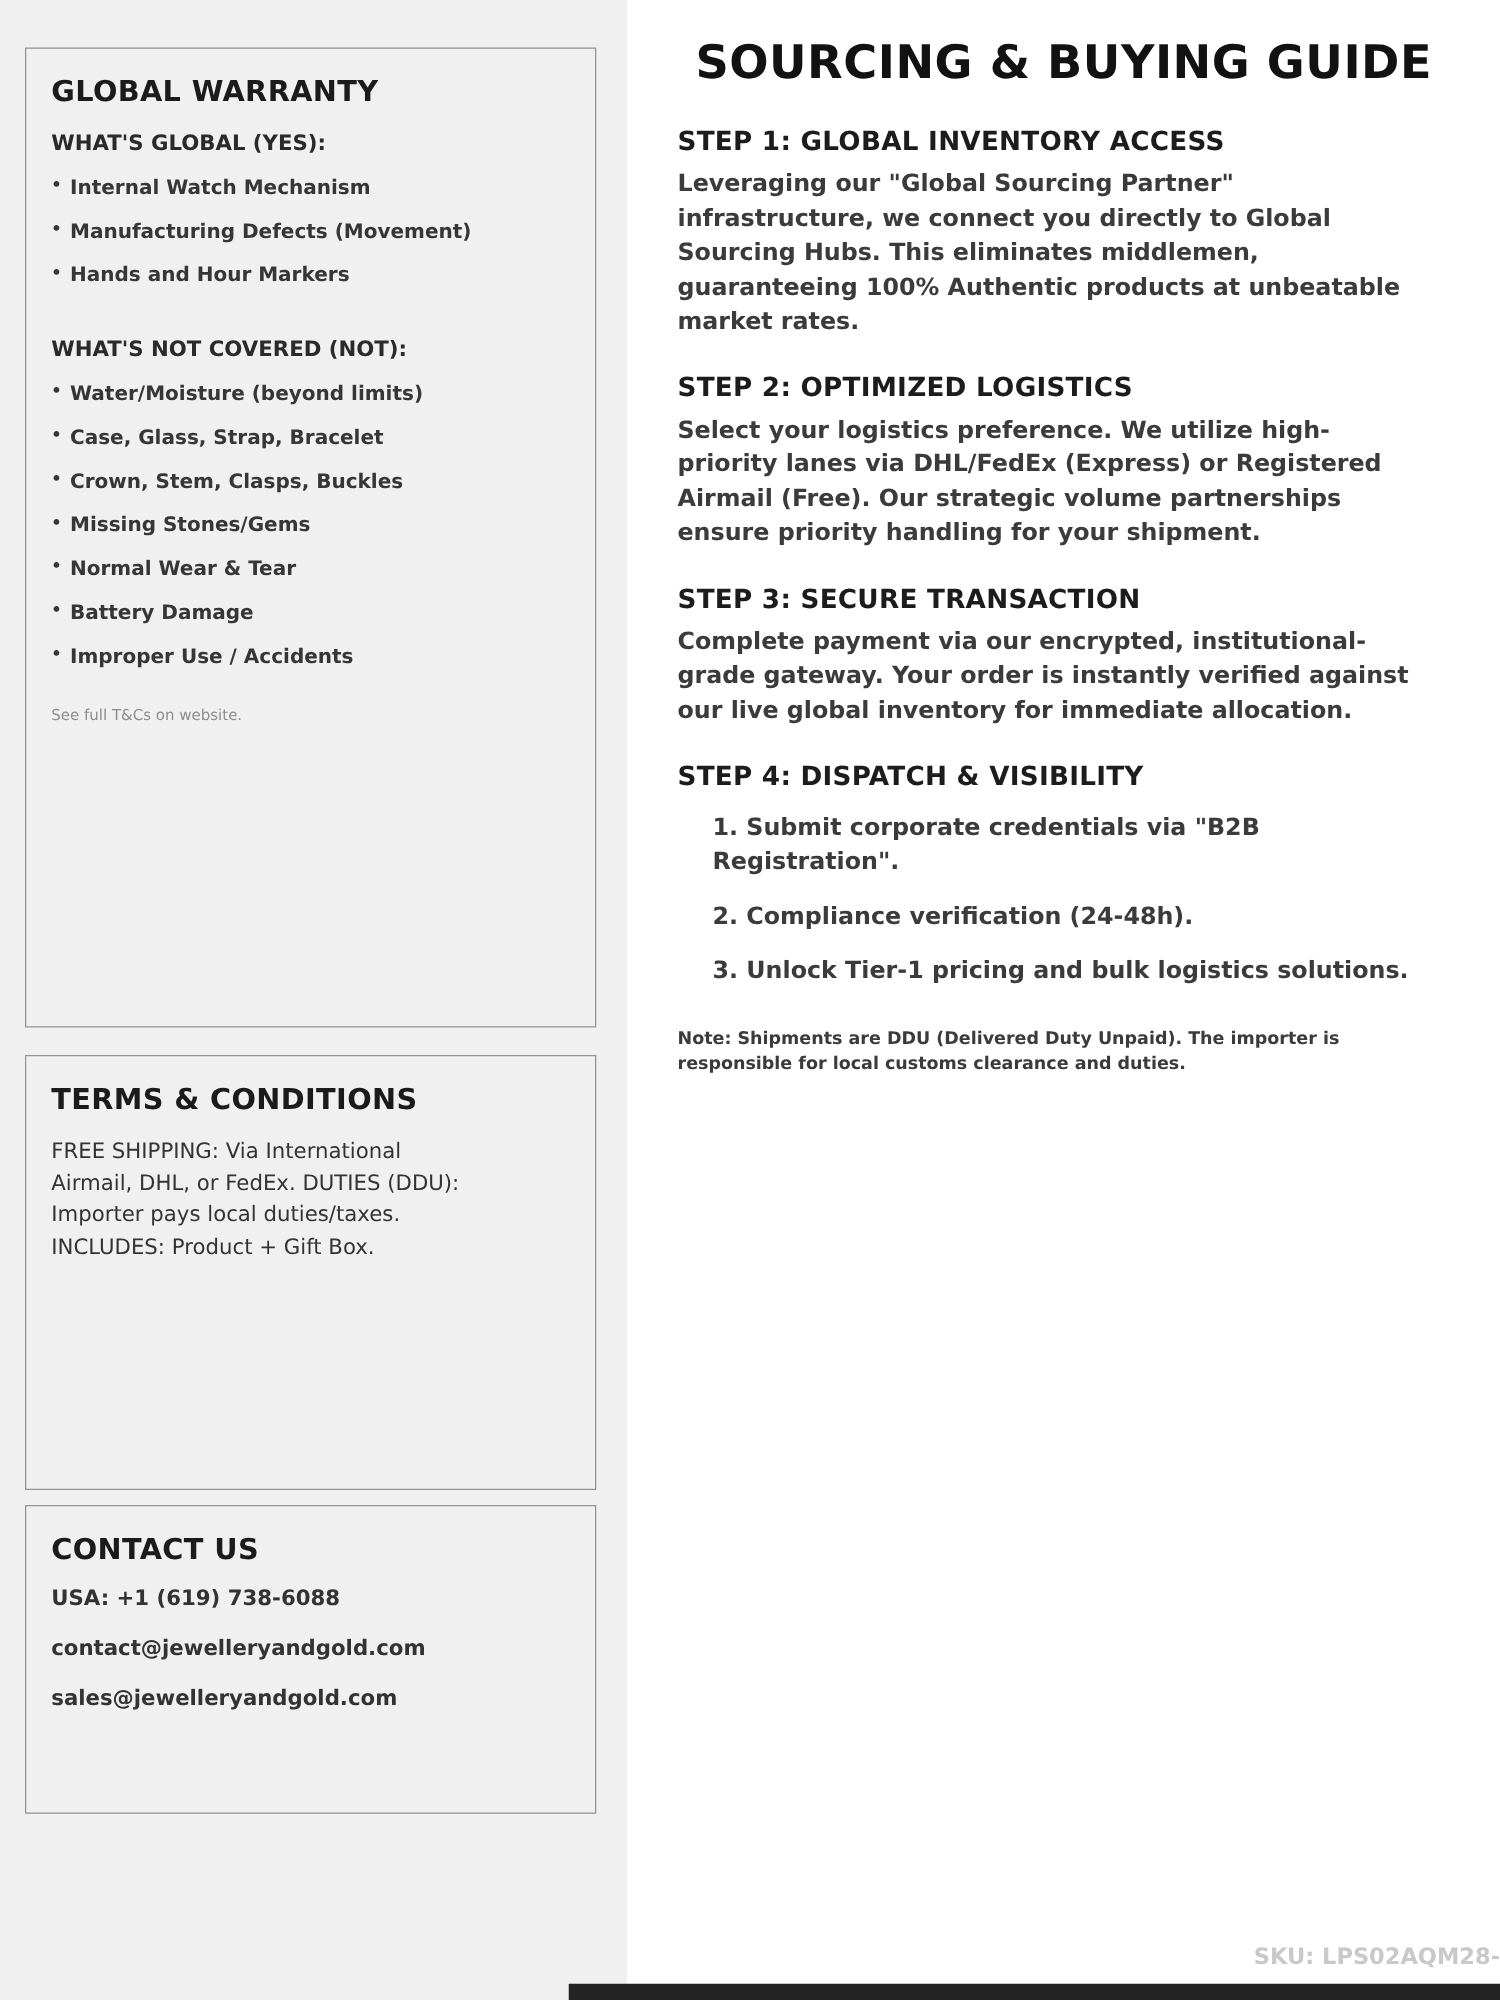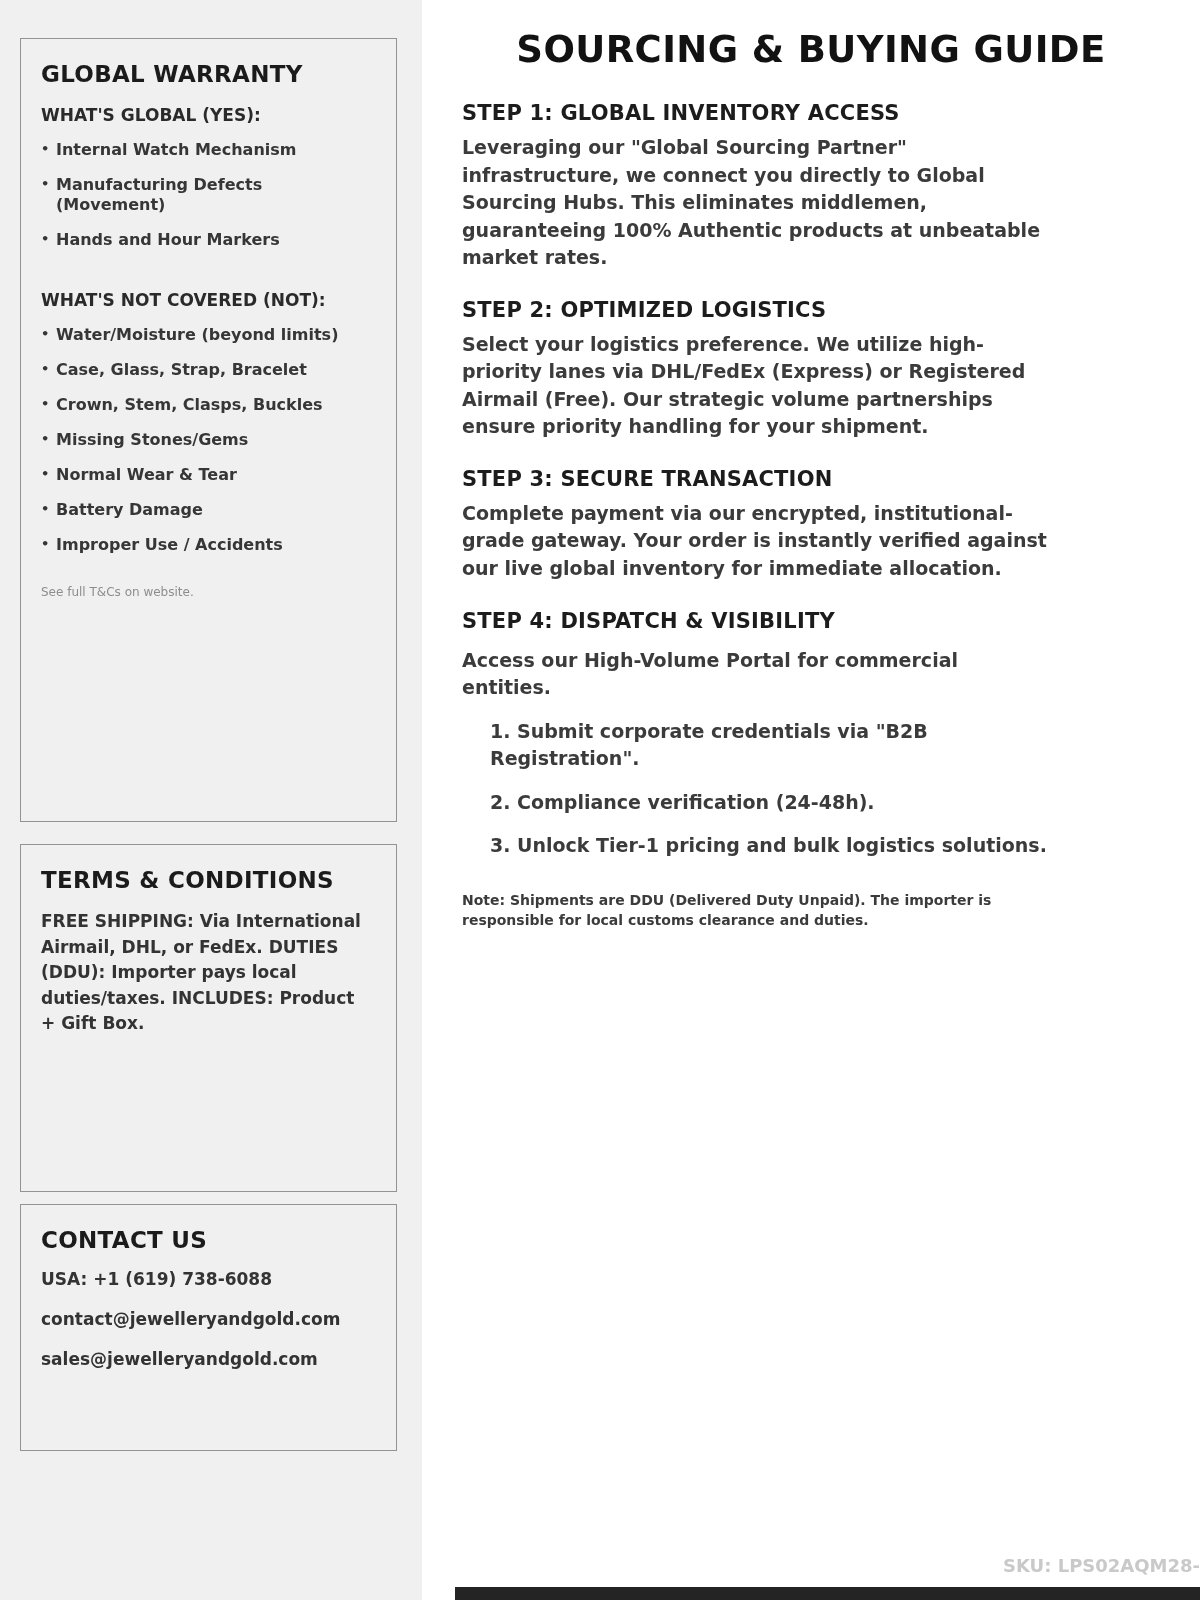--- a/index.html
+++ b/index.html
@@ -5,21 +5,21 @@
   html, body { margin:0; padding:0; }
   body {
     width:1200px; height:1600px;
     font-family:"DejaVu Sans", "Liberation Sans", sans-serif;
     background:#ffffff; position:relative; overflow:hidden;
   }
   .page { display:flex; width:1200px; height:1600px; position:relative; }
 
   
   .sidebar {
-    width:422px; flex-shrink:0; background:#f0f0f0;
+    width:502px; flex-shrink:0; background:#f0f0f0;
     padding:38px 25px 0 20px; box-sizing:border-box;
   }
   .box {
     border:1px solid #939393; background:#f0f0f0;
     padding:22px 20px; box-sizing:border-box; margin-bottom:22px;
   }
   .box-warranty { min-height:784px; }
   .box-terms    { min-height:348px; margin-bottom:12px; }
   .box-contact  { min-height:247px; }
 
@@ -35,21 +35,21 @@
     margin-top:15px; padding-left:15px; position:relative; line-height:1.25;
   }
   .bullet::before {
     content:"\2022"; position:absolute; left:0; top:1px;
     font-size:13px; color:#363636;
   }
   .footnote {
     margin-top:30px; font-size:12px; font-weight:400; color:#8d8d8d;
   }
   .terms-body {
-    margin-top:16px; font-size:17px; font-weight:700; color:#333333;
+    margin-top:16px; font-size:17px; font-weight:400; color:#333333;
     line-height:1.5; max-width:330px;
   }
   .contact-line {
     margin-top:20px; font-size:17px; font-weight:700; color:#333333;
   }
   .contact-line.first { margin-top:16px; }
 
   
   .main {
     flex:1; padding:28px 40px 0 40px; box-sizing:border-box; position:relative;
@@ -152,21 +152,20 @@
 
     <div class="step">
       <div class="step-heading">STEP 3: SECURE TRANSACTION</div>
       <div class="step-body">Complete payment via our encrypted, institutional-grade gateway. Your order is instantly verified against our live global inventory for immediate allocation.</div>
     </div>
 
     <div class="step">
       <div class="step-heading">STEP 4: DISPATCH &amp; VISIBILITY</div>
     </div>
 
-    <div class="b2b-intro">Access our High-Volume Portal for commercial entities.</div>
     <div class="b2b-item">1. Submit corporate credentials via "B2B Registration".</div>
     <div class="b2b-item">2. Compliance verification (24-48h).</div>
     <div class="b2b-item">3. Unlock Tier-1 pricing and bulk logistics solutions.</div>
     <div class="b2b-note">Note: Shipments are DDU (Delivered Duty Unpaid). The importer is responsible for local customs clearance and duties.</div>
 
   </div>
 
   <div class="sku">SKU: LPS02AQM28-</div>
   <div class="bottom-bar"></div>
 

